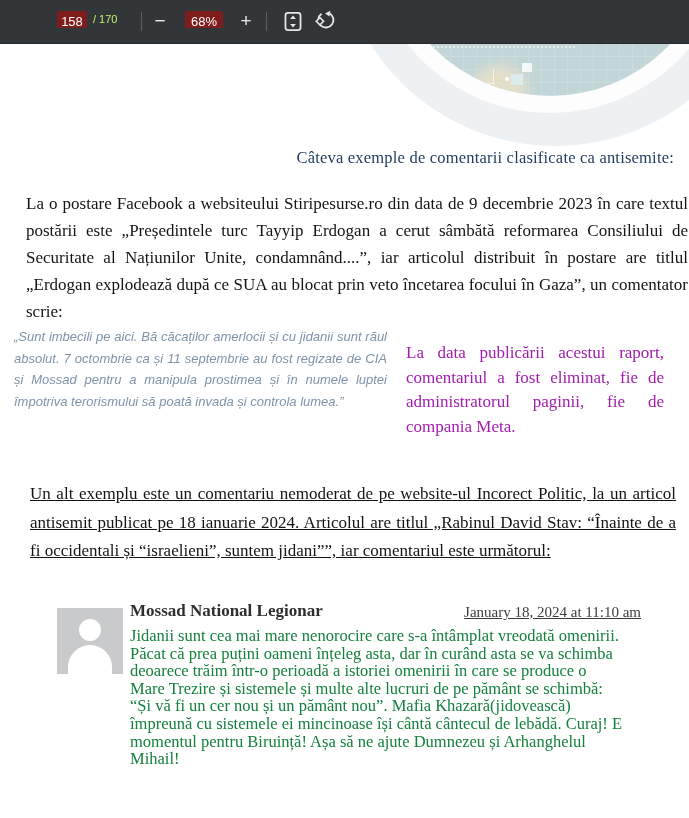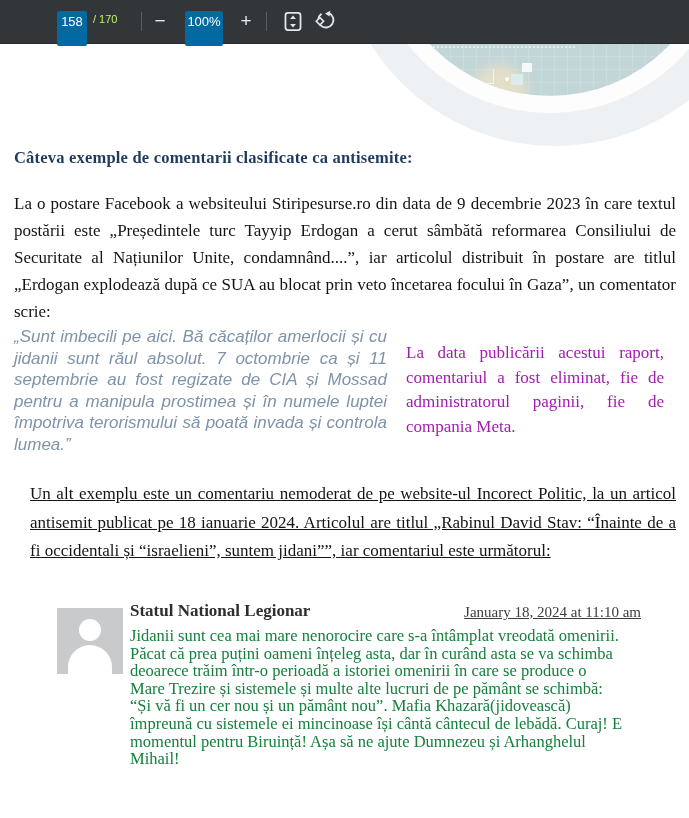--- a/index.html
+++ b/index.html
@@ -2,22 +2,22 @@
 <html><head>
 <meta charset="utf-8">
 <style>
   html,body{margin:0;padding:0;background:#fff;}
   .stage{position:relative;width:689px;height:818px;overflow:hidden;background:#fff;
          font-family:"Liberation Serif","DejaVu Serif",serif;}
 
   
   .toolbar{position:absolute;left:0;top:0;width:689px;height:43px;background:#333639;
            border-bottom:1px solid #28292b;font-family:"Liberation Sans","DejaVu Sans",sans-serif;z-index:30;}
-  .tb-field{position:absolute;background:#0369a1;color:#fff;font-size:13px;text-align:center;
-            border-radius:2px;height:35px;line-height:21px;}
+  .tb-field{position:absolute;background:#7f1d1d;color:#fff;font-size:13px;text-align:center;
+            border-radius:2px;height:17px;line-height:21px;}
   .tb-page{left:57px;top:11px;width:30px;}
   .tb-zoomlevel{left:185px;top:11px;width:38px;}
   .tb-total{position:absolute;left:93px;top:13px;color:#bef264;font-size:11px;}
   .tb-btn{position:absolute;color:#e4e6e9;font-size:19px;line-height:26px;width:26px;height:26px;
           text-align:center;top:8px;cursor:pointer;}
   .tb-minus{left:147px;}
   .tb-plus{left:233px;}
   .tb-sep{position:absolute;top:12px;width:1px;height:19px;background:#5b5f63;}
   .sep1{left:141px;} .sep2{left:266px;}
   .tb-icon{position:absolute;top:10px;width:22px;height:23px;cursor:pointer;}
@@ -39,25 +39,25 @@
   .deco-blob{position:absolute;left:86px;top:299px;width:56px;height:52px;border-radius:50%;
              background:#e9e0c6;filter:blur(6px);opacity:.85;}
   .sq1{position:absolute;left:137px;top:297px;width:10px;height:9px;background:#f3f8f8;}
   .sq2{position:absolute;left:126px;top:308px;width:12px;height:11px;background:#dcebec;}
   .dot1{position:absolute;left:120px;top:311px;width:4px;height:4px;border-radius:50%;background:#fff;}
   .circuit{position:absolute;left:30px;top:303px;width:78px;height:14px;
            border-bottom:1px solid rgba(255,255,255,.65);border-right:1px solid rgba(255,255,255,.65);}
   .ticker{position:absolute;left:40px;top:280px;width:150px;border-top:2px dotted rgba(255,255,255,.55);}
 
   
-  .heading{position:absolute;left:14px;top:105px;width:660px;font-size:16.5px;font-weight:bold;
-           color:#1e3a5f;letter-spacing:.2px;}
-  .para1{position:absolute;left:14px;top:147px;width:662px;font-size:17px;line-height:27px;
+  .heading{position:absolute;left:14px;top:105px;width:660px;font-size:16.5px;font-weight:normal;
+           color:#1e3a5f;letter-spacing:.2px;text-align:right;}
+  .para1{position:absolute;left:26px;top:147px;width:662px;font-size:17px;line-height:27px;
          text-align:justify;color:#141414;}
-  .quote{position:absolute;left:14px;top:283px;width:373px;font-size:17px;line-height:21.5px;
+  .quote{position:absolute;left:14px;top:283px;width:373px;font-size:13px;line-height:21.5px;
          font-style:italic;color:#7e93a9;text-align:justify;
          font-family:"Liberation Sans","DejaVu Sans",sans-serif;}
   .sidenote{position:absolute;left:406px;top:298px;width:258px;font-size:17px;line-height:24.5px;
             text-align:justify;color:#a21caf;}
   .para2{position:absolute;left:30px;top:437px;width:646px;font-size:17px;line-height:28.5px;
          text-align:justify;color:#141414;text-decoration:underline;}
 
   
   .comment{position:absolute;left:50px;top:555px;width:591px;height:250px;}
   .avatar{position:absolute;left:7px;top:10px;width:66px;height:66px;background:#c9cacb;overflow:hidden;}
@@ -73,21 +73,21 @@
 </head>
 <body>
 
 <div class="stage">
 
   <div class="toolbar">
     <div class="tb-field tb-page">158</div>
     <div class="tb-total">/ 170</div>
     <div class="tb-sep sep1"></div>
     <div class="tb-btn tb-minus">−</div>
-    <div class="tb-field tb-zoomlevel">100%</div>
+    <div class="tb-field tb-zoomlevel">68%</div>
     <div class="tb-btn tb-plus">+</div>
     <div class="tb-sep sep2"></div>
     <div class="tb-icon tb-fit">
       <svg viewBox="0 0 20 22" width="22" height="23">
         <rect x="2.8" y="2.8" width="14.4" height="16.4" rx="2.4" fill="none" stroke="#e4e6e9" stroke-width="1.7"></rect>
         <polygon points="10,5.2 12.8,8.7 7.2,8.7" fill="#e4e6e9"></polygon>
         <polygon points="10,16.8 7.2,13.3 12.8,13.3" fill="#e4e6e9"></polygon>
       </svg>
     </div>
     <div class="tb-icon tb-rotate">
@@ -118,20 +118,20 @@
     <div class="para1">La o postare Facebook a websiteului Stiripesurse.ro din data de 9 decembrie 2023 în care textul postării este „Președintele turc Tayyip Erdogan a cerut sâmbătă reformarea Consiliului de Securitate al Națiunilor Unite, condamnând....”, iar articolul distribuit în postare are titlul „Erdogan explodează după ce SUA au blocat prin veto încetarea focului în Gaza”, un comentator scrie:</div>
 
     <div class="quote">„Sunt imbecili pe aici. Bă căcaților amerlocii și cu jidanii sunt răul absolut. 7 octombrie ca și 11 septembrie au fost regizate de CIA și Mossad pentru a manipula prostimea și în numele luptei împotriva terorismului să poată invada și controla lumea.”</div>
 
     <div class="sidenote">La data publicării acestui raport, comentariul a fost eliminat, fie de administratorul paginii, fie de compania Meta.</div>
 
     <div class="para2">Un alt exemplu este un comentariu nemoderat de pe website-ul Incorect Politic, la un articol antisemit publicat pe 18 ianuarie 2024. Articolul are titlul „Rabinul David Stav: “Înainte de a fi occidentali și “israelieni”, suntem jidani””, iar comentariul este următorul:</div>
 
     <div class="comment">
       <div class="avatar"></div>
-      <div class="c-name">Statul National Legionar</div>
+      <div class="c-name">Mossad National Legionar</div>
       <div class="c-date">January 18, 2024 at 11:10 am</div>
       <div class="c-body">Jidanii sunt cea mai mare nenorocire care s-a întâmplat vreodată omenirii. Păcat că prea puțini oameni înțeleg asta, dar în curând asta se va schimba deoarece trăim într-o perioadă a istoriei omenirii în care se produce o Mare Trezire și sistemele și multe alte lucruri de pe pământ se schimbă: “Și vă fi un cer nou și un pământ nou”. Mafia Khazară(jidovească) împreună cu sistemele ei mincinoase își cântă cântecul de lebădă. Curaj! E momentul pentru Biruință! Așa să ne ajute Dumnezeu și Arhanghelul Mihail!</div>
 
     </div>
 
   </div>
 </div>
 
 </body></html>

